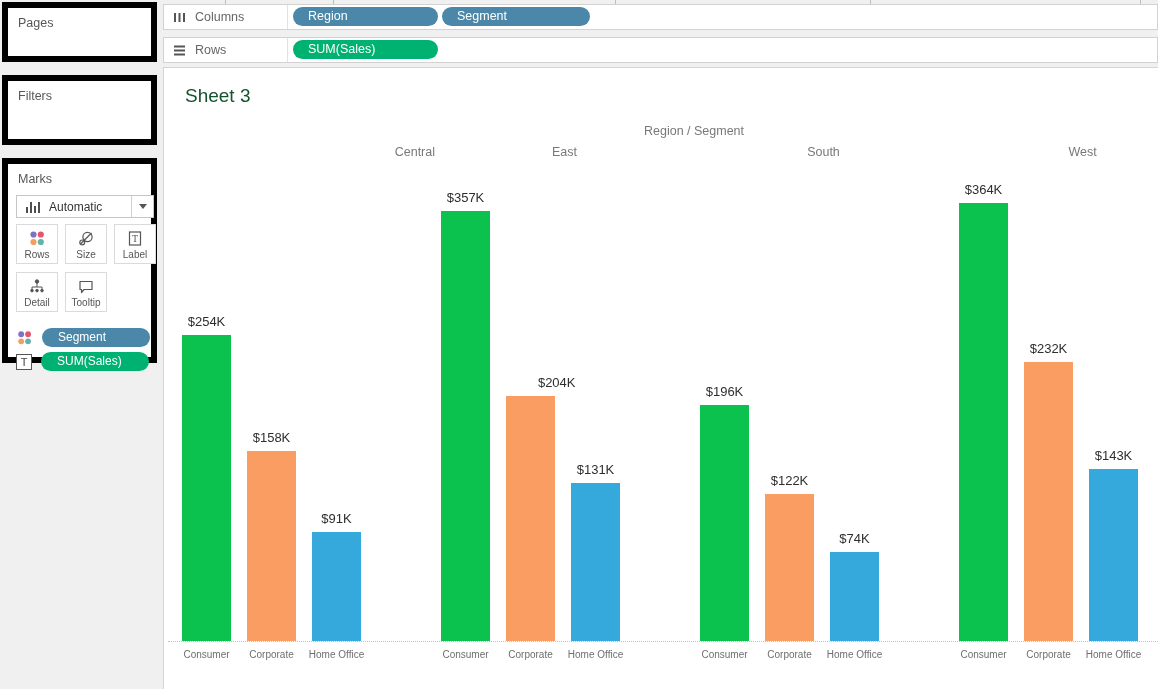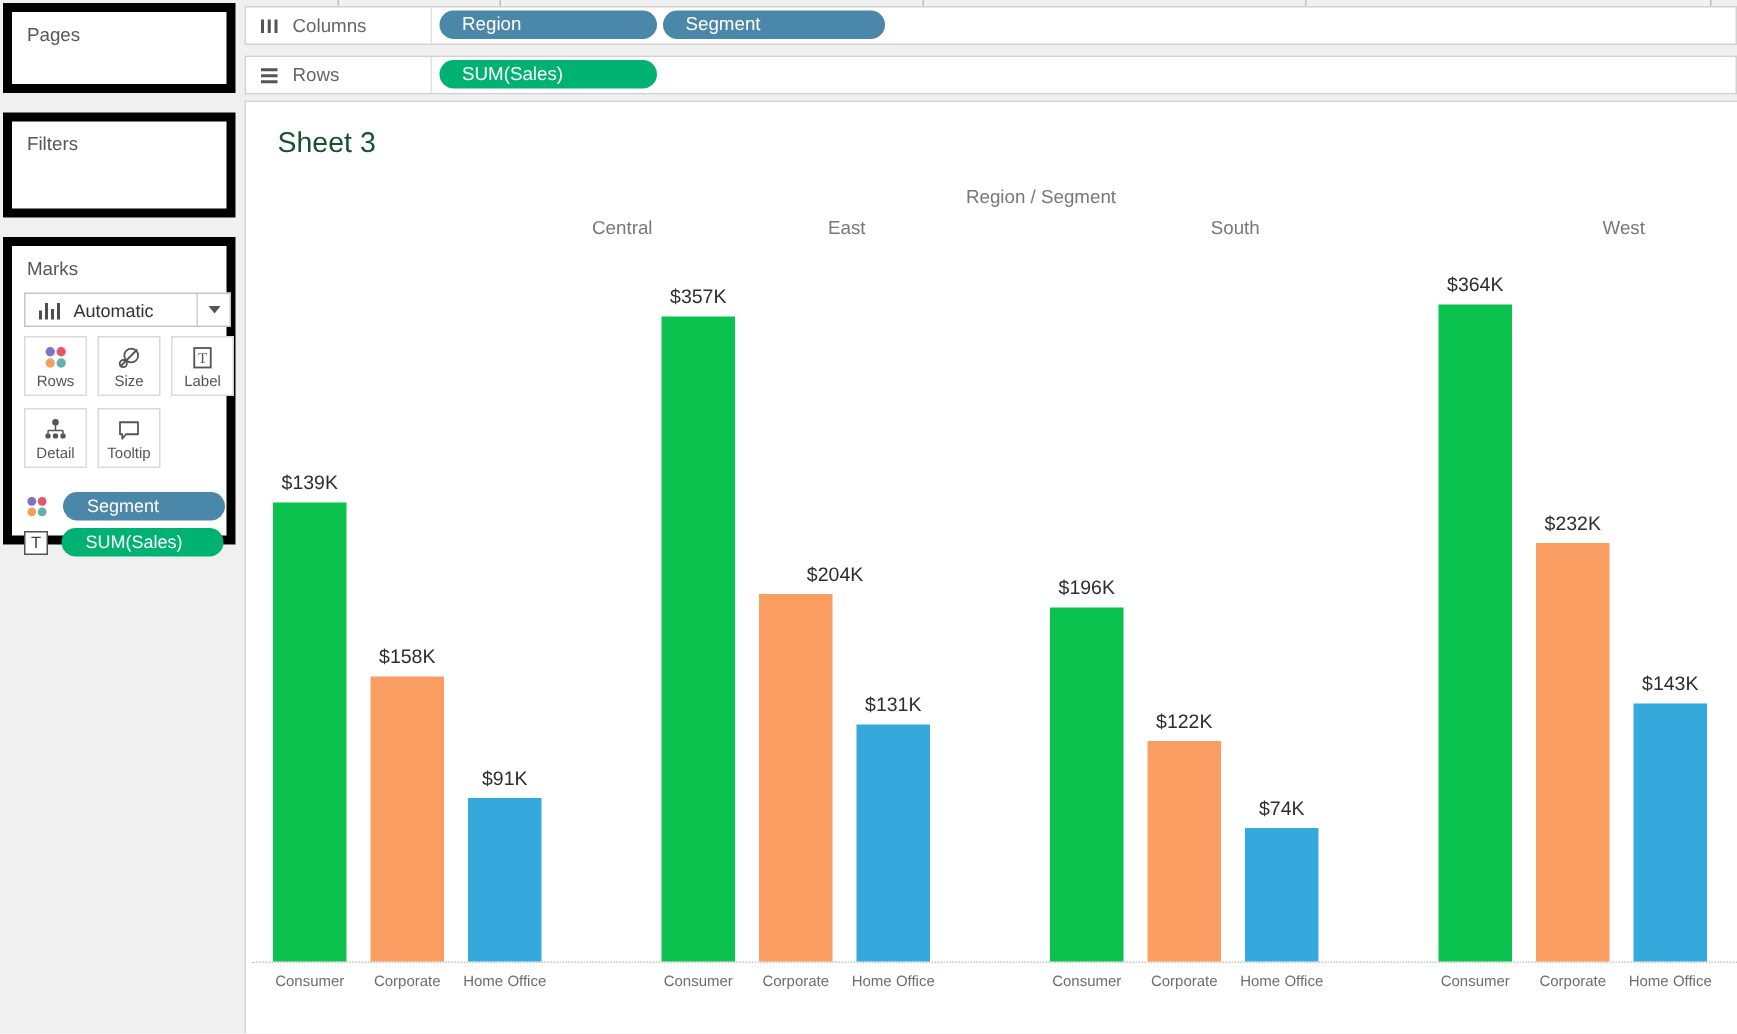--- a/index.html
+++ b/index.html
@@ -213,21 +213,21 @@
     <span class="pill meas w145">SUM(Sales)</span>
   </div>
 </div>
 
 <div id="chart-area">
   <div id="sheet-title">Sheet 3</div>
   <div id="pane-header">Region / Segment</div>
   <div id="axis-baseline"></div>
   <div id="bars-layer">
       <div class="bar" style="left: 18px; top: 267.363px; height: 305.637px; background: rgb(11, 194, 78);"></div>
-      <div class="bar-value-label" style="left: -2.5px; top: 246.363px;">$139K</div>
+      <div class="bar-value-label" style="left: -2.5px; top: 246.363px;">$254K</div>
       <div class="cat-label" style="left: 9.5px;">Consumer</div>
       <div class="bar" style="left: 83px; top: 382.879px; height: 190.121px; background: rgb(250, 157, 99);"></div>
       <div class="bar-value-label" style="left: 62.5px; top: 361.879px;">$158K</div>
       <div class="cat-label" style="left: 74.5px;">Corporate</div>
       <div class="bar" style="left: 148px; top: 463.5px; height: 109.5px; background: rgb(53, 169, 219);"></div>
       <div class="bar-value-label" style="left: 127.5px; top: 442.5px;">$91K</div>
       <div class="cat-label" style="left: 139.5px;">Home Office</div>
       <div class="bar" style="left: 277px; top: 143.423px; height: 429.577px; background: rgb(11, 194, 78);"></div>
       <div class="bar-value-label" style="left: 256.5px; top: 122.423px;">$357K</div>
       <div class="cat-label" style="left: 268.5px;">Consumer</div>

